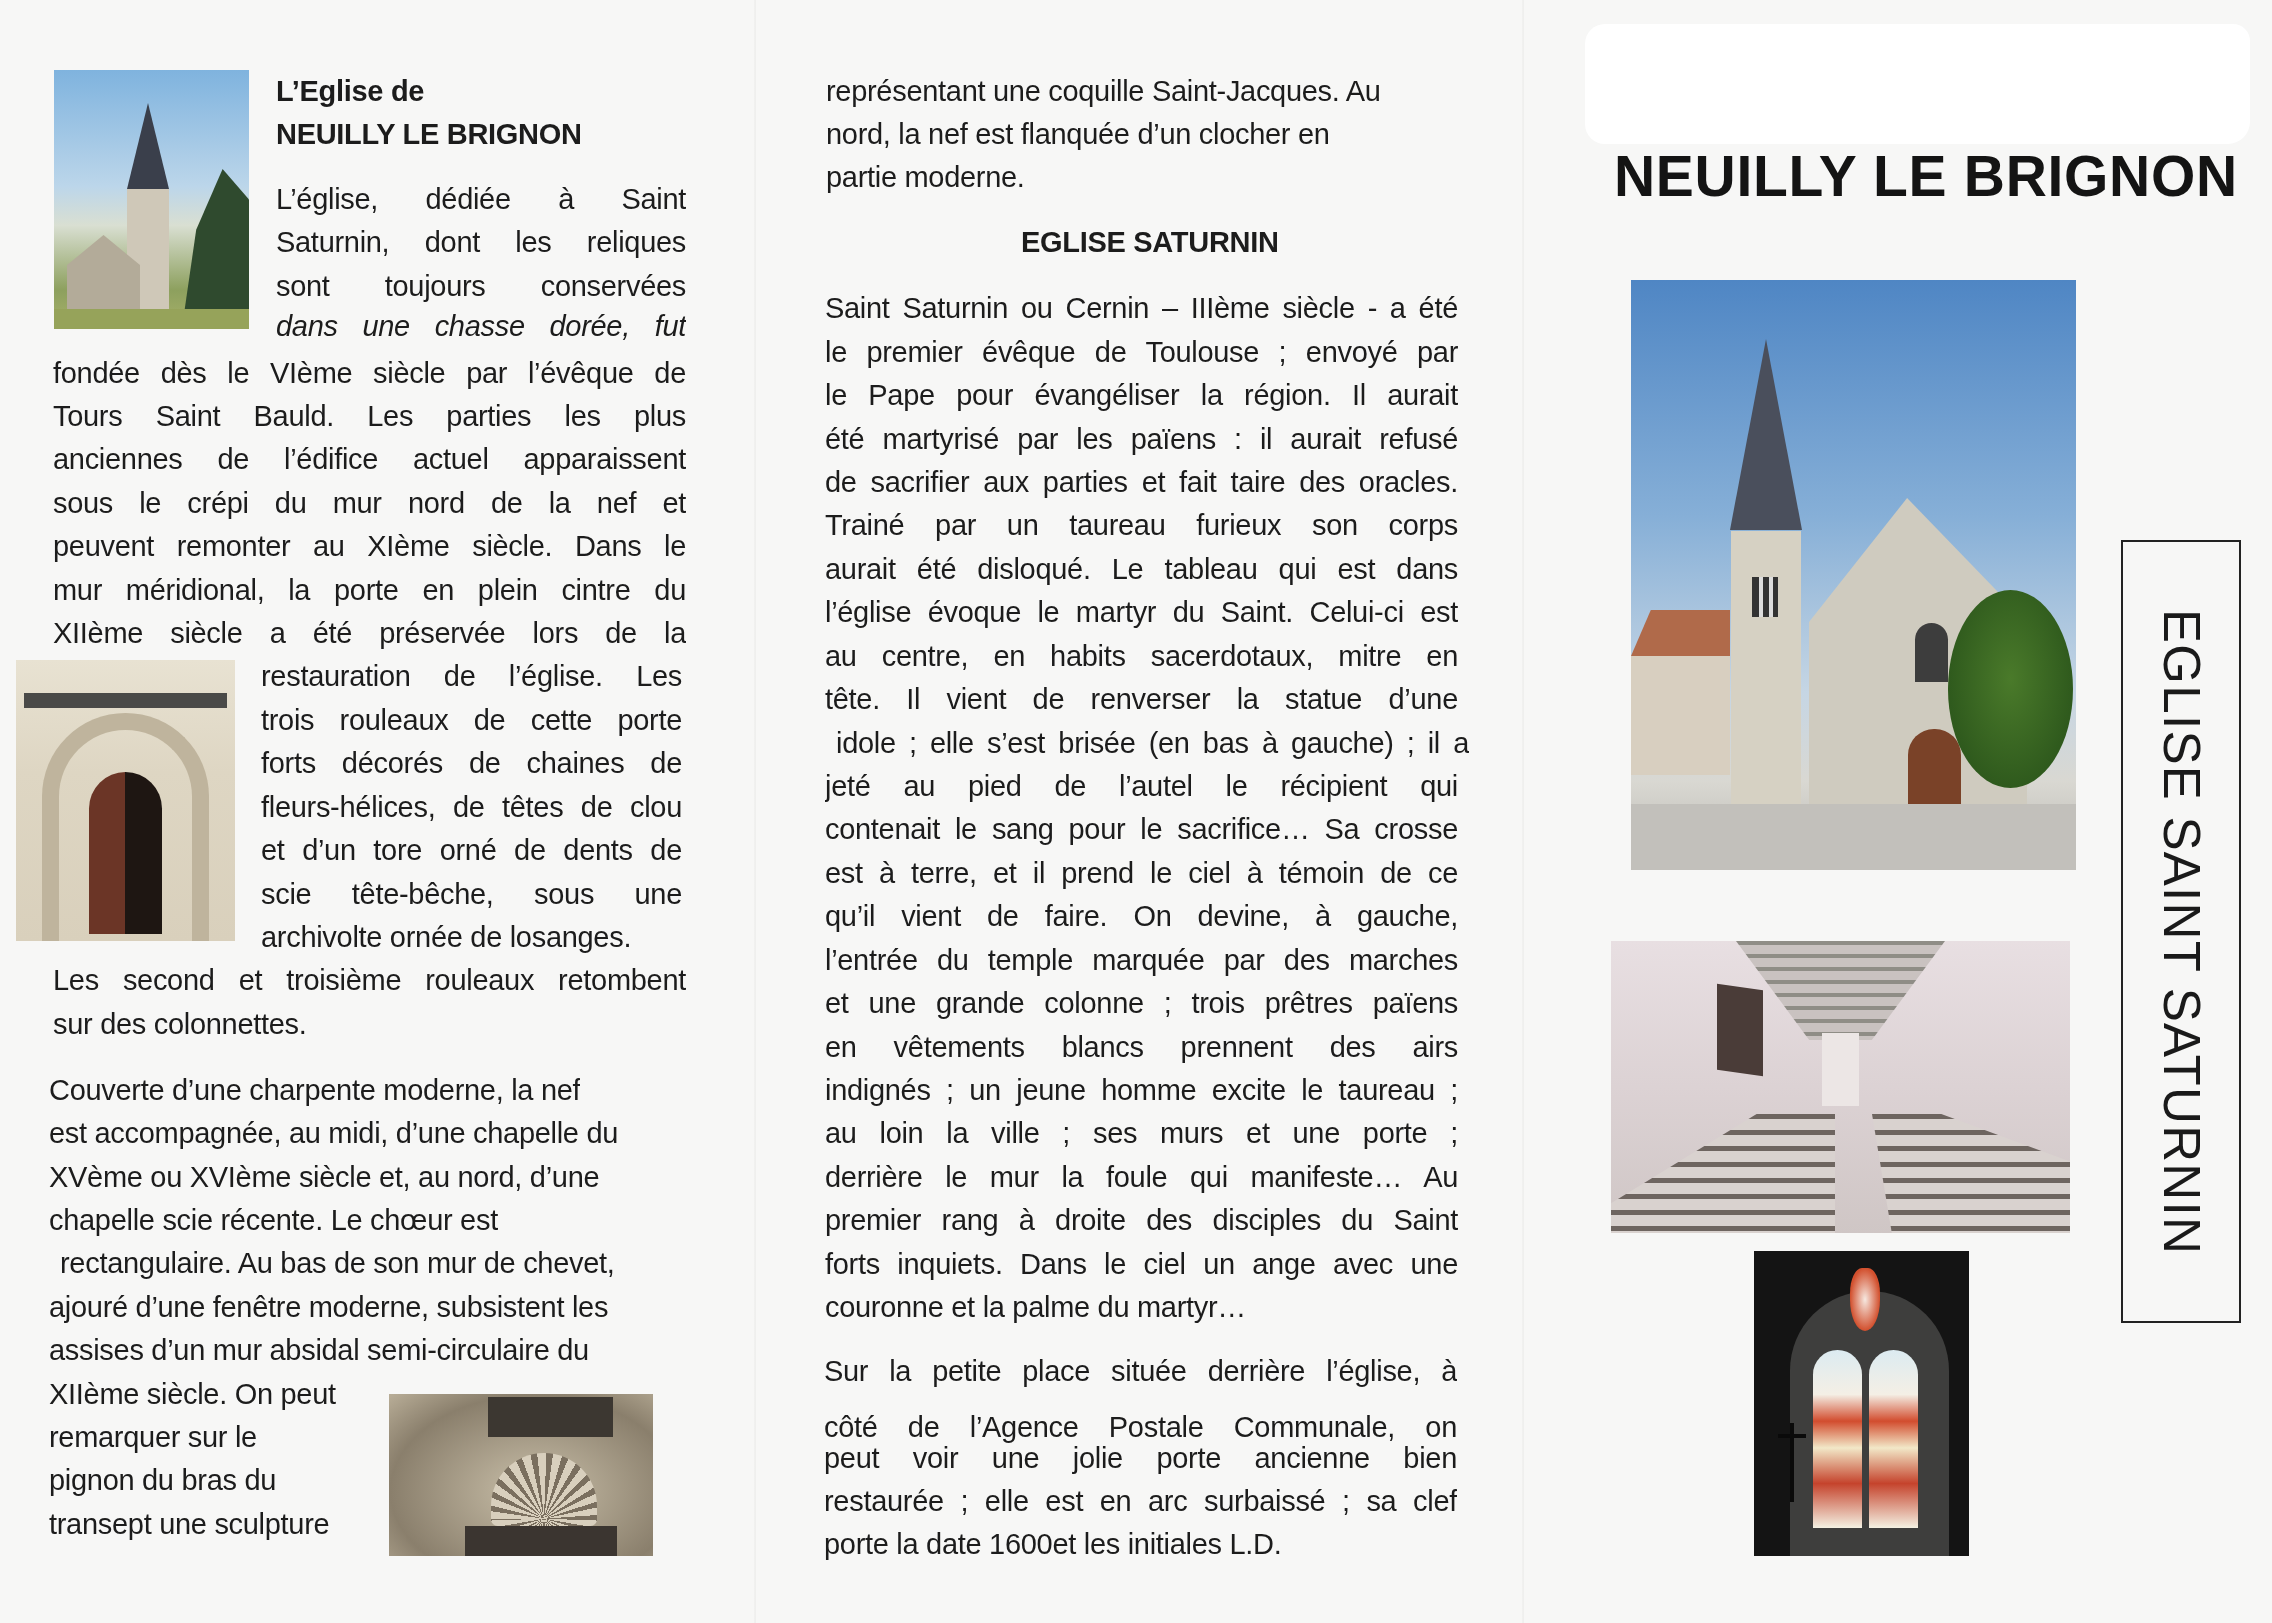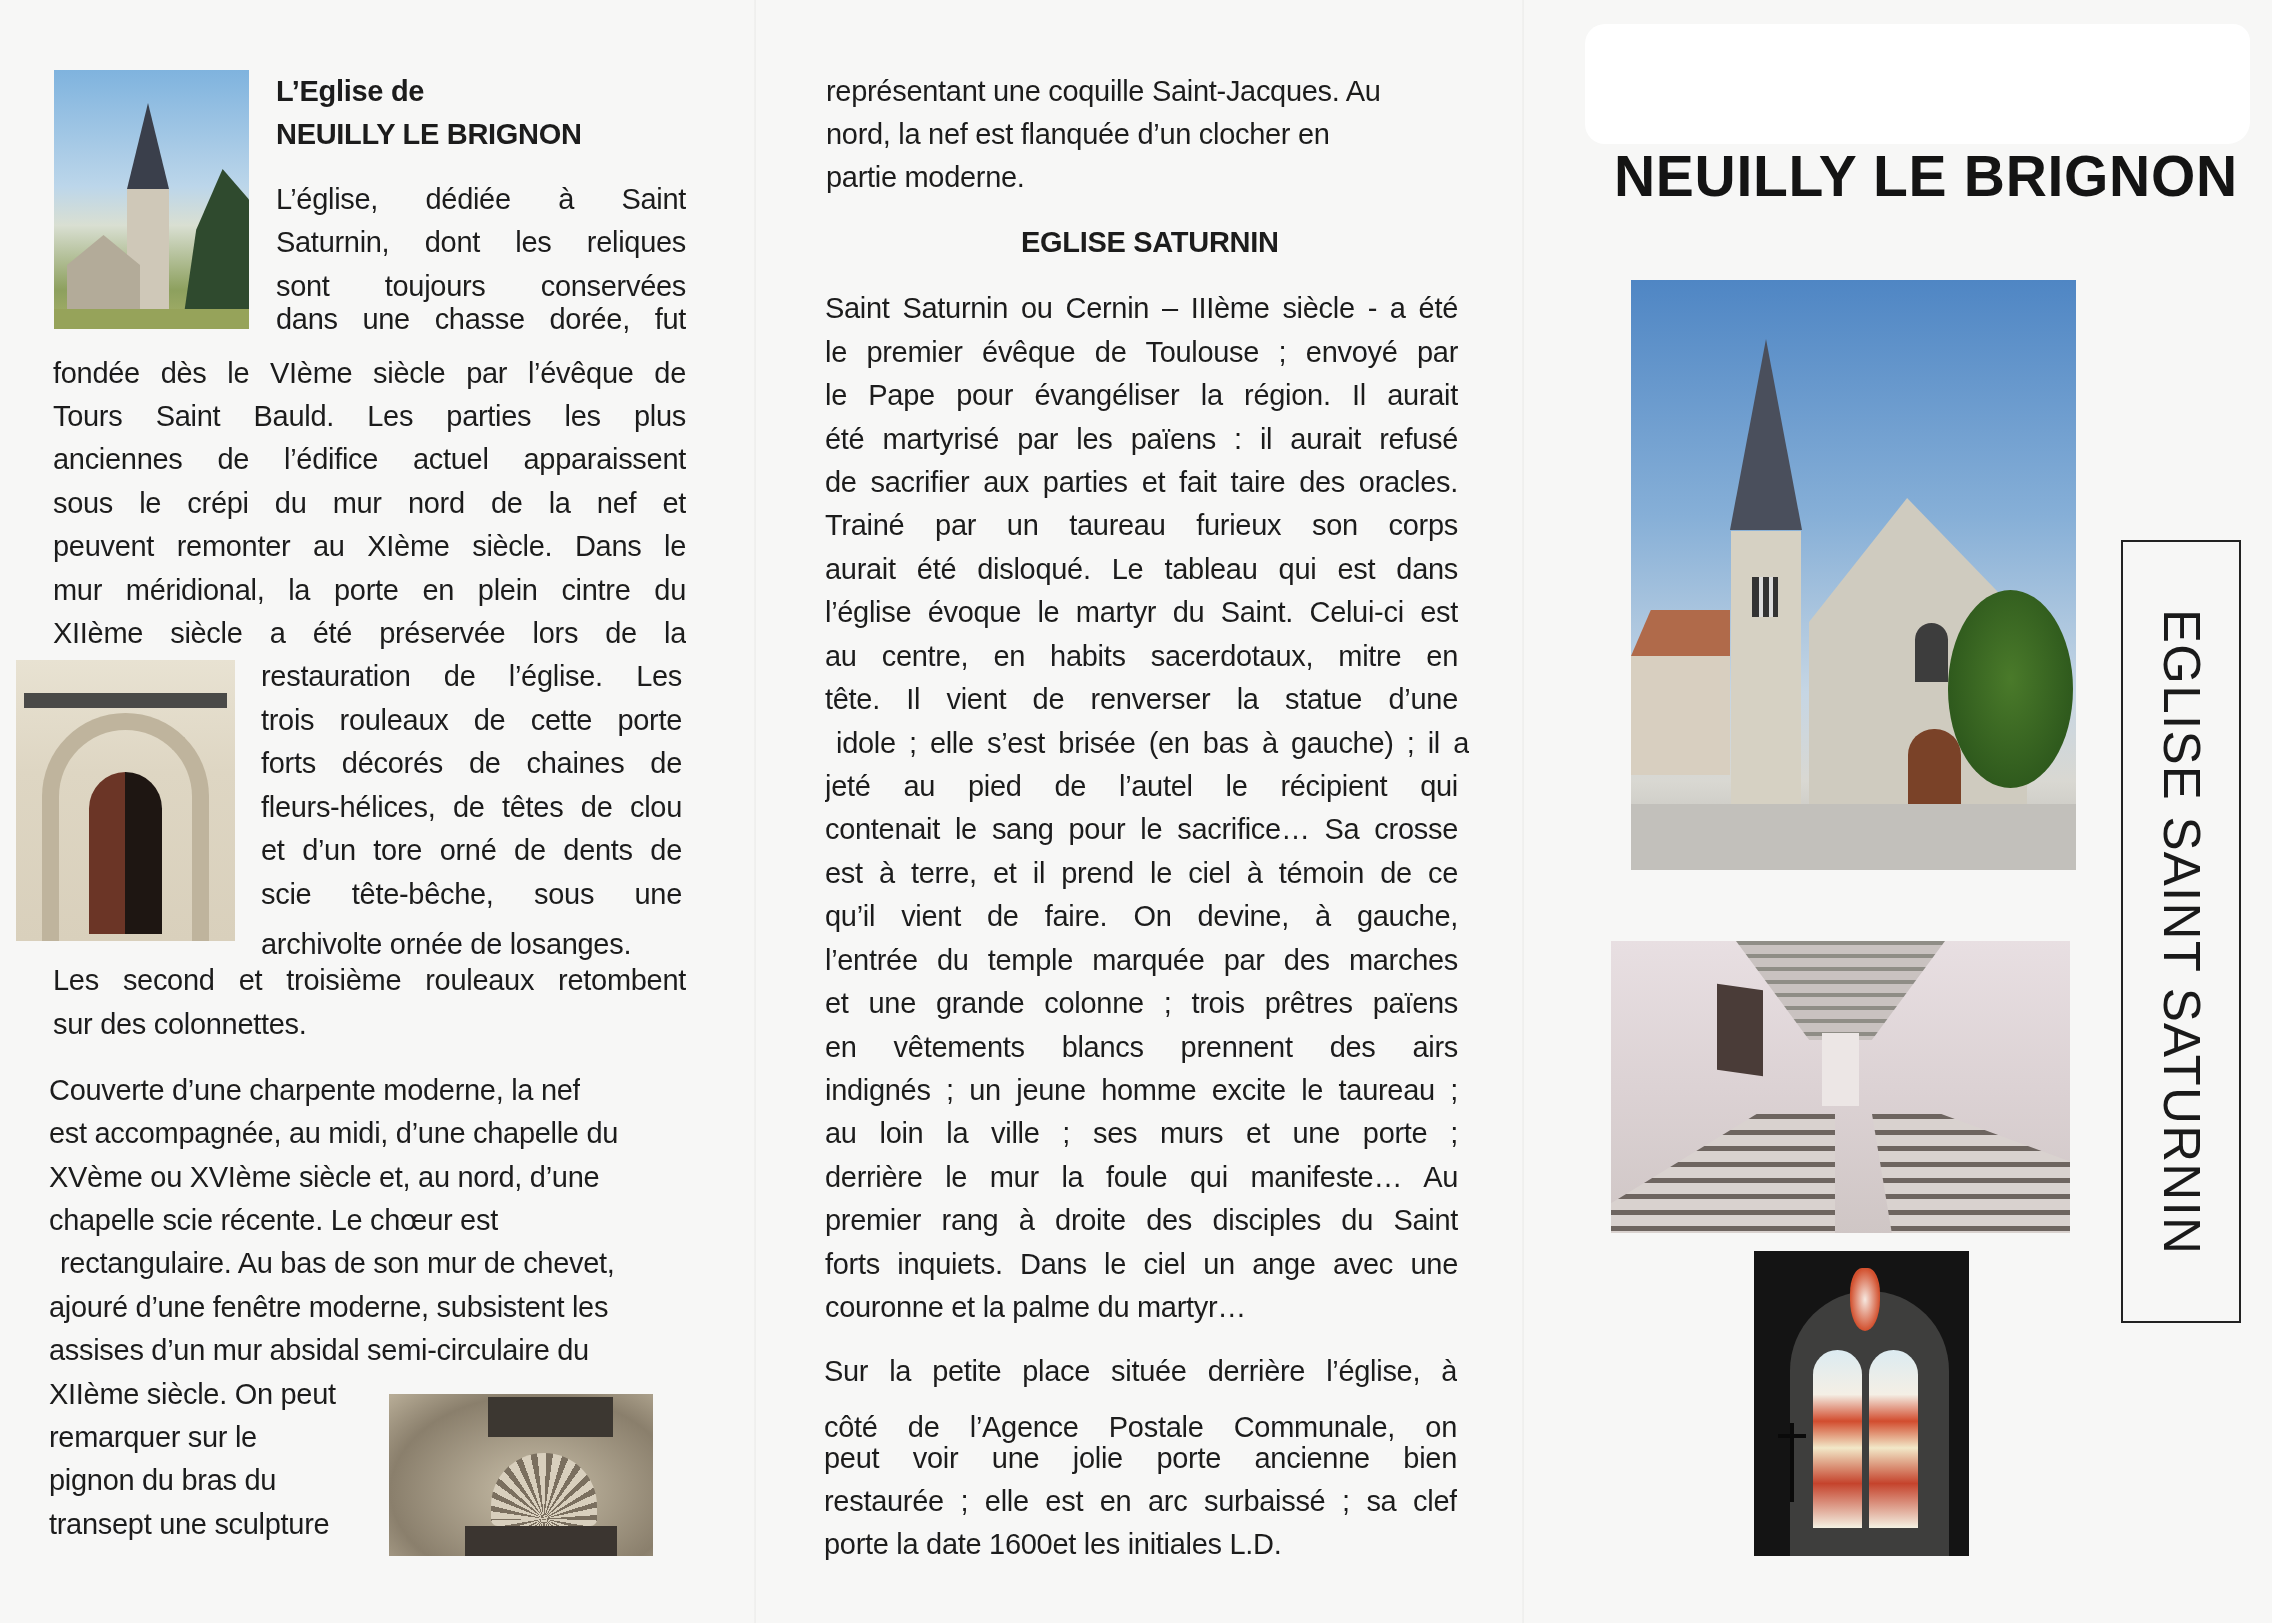--- a/index.html
+++ b/index.html
@@ -78,35 +78,35 @@
       <div class="tree"></div>
       <div class="lawn"></div>
   </div>
   <div class="t bold" style="left:276px;top:69px;">L’Eglise de</div>
   <div class="t bold" style="left:276px;top:112px;">NEUILLY LE BRIGNON</div>
 
   <div id="l-para1">
       <div class="t just just-last" style="left: 276px; top: 177px; width: 410px; height: 44px; overflow: hidden;">L’église, dédiée à Saint</div>
       <div class="t just just-last" style="left: 276px; top: 220px; width: 410px; height: 44px; overflow: hidden;">Saturnin, dont les reliques</div>
       <div class="t just just-last" style="left: 276px; top: 264px; width: 410px; height: 44px; overflow: hidden;">sont toujours conservées</div>
-      <div class="t just just-last" style="left: 276px; top: 297px; width: 410px; height: 44px; overflow: hidden;">dans une chasse dorée, fut</div>
+      <div class="t just just-last" style="left: 276px; top: 304px; width: 410px; height: 44px; overflow: hidden; font-style: italic;">dans une chasse dorée, fut</div>
       <div class="t just just-last" style="left: 53px; top: 351px; width: 633px; height: 44px; overflow: hidden;">fondée dès le VIème siècle par l’évêque de</div>
       <div class="t just just-last" style="left: 53px; top: 394px; width: 633px; height: 44px; overflow: hidden;">Tours Saint Bauld. Les parties les plus</div>
       <div class="t just just-last" style="left: 53px; top: 437px; width: 633px; height: 44px; overflow: hidden;">anciennes de l’édifice actuel apparaissent</div>
       <div class="t just just-last" style="left: 53px; top: 481px; width: 633px; height: 44px; overflow: hidden;">sous le crépi du mur nord de la nef et</div>
       <div class="t just just-last" style="left: 53px; top: 524px; width: 633px; height: 44px; overflow: hidden;">peuvent remonter au XIème siècle. Dans le</div>
       <div class="t just just-last" style="left: 53px; top: 568px; width: 633px; height: 44px; overflow: hidden;">mur méridional, la porte en plein cintre du</div>
       <div class="t just just-last" style="left: 53px; top: 611px; width: 633px; height: 44px; overflow: hidden;">XIIème siècle a été préservée lors de la</div>
       <div class="t just just-last" style="left: 261px; top: 654px; width: 421px; height: 44px; overflow: hidden;">restauration de l’église. Les</div>
       <div class="t just just-last" style="left: 261px; top: 698px; width: 421px; height: 44px; overflow: hidden;">trois rouleaux de cette porte</div>
       <div class="t just just-last" style="left: 261px; top: 741px; width: 421px; height: 44px; overflow: hidden;">forts décorés de chaines de</div>
       <div class="t just just-last" style="left: 261px; top: 785px; width: 421px; height: 44px; overflow: hidden;">fleurs-hélices, de têtes de clou</div>
       <div class="t just just-last" style="left: 261px; top: 828px; width: 421px; height: 44px; overflow: hidden;">et d’un tore orné de dents de</div>
       <div class="t just just-last" style="left: 261px; top: 872px; width: 421px; height: 44px; overflow: hidden;">scie tête-bêche, sous une</div>
-      <div class="t" style="left: 261px; top: 915px; white-space: nowrap; height: 44px; overflow: hidden; margin-top: 7px;">archivolte ornée de losanges.</div>
+      <div class="t" style="left: 261px; top: 915px; white-space: nowrap; height: 44px; overflow: hidden;">archivolte ornée de losanges.</div>
       <div class="t just just-last" style="left: 53px; top: 958px; width: 633px; height: 44px; overflow: hidden;">Les second  et troisième rouleaux retombent</div>
       <div class="t" style="left: 53px; top: 1002px; white-space: nowrap; height: 44px; overflow: hidden;">sur des colonnettes.</div>
     </div>
 
   <div class="photo ph-door" style="left:16px;top:660px;width:219px;height:281px;">
     <div class="lintel"></div>
       <div class="arch"></div>
       <div class="leaf"></div>
   </div>
 

